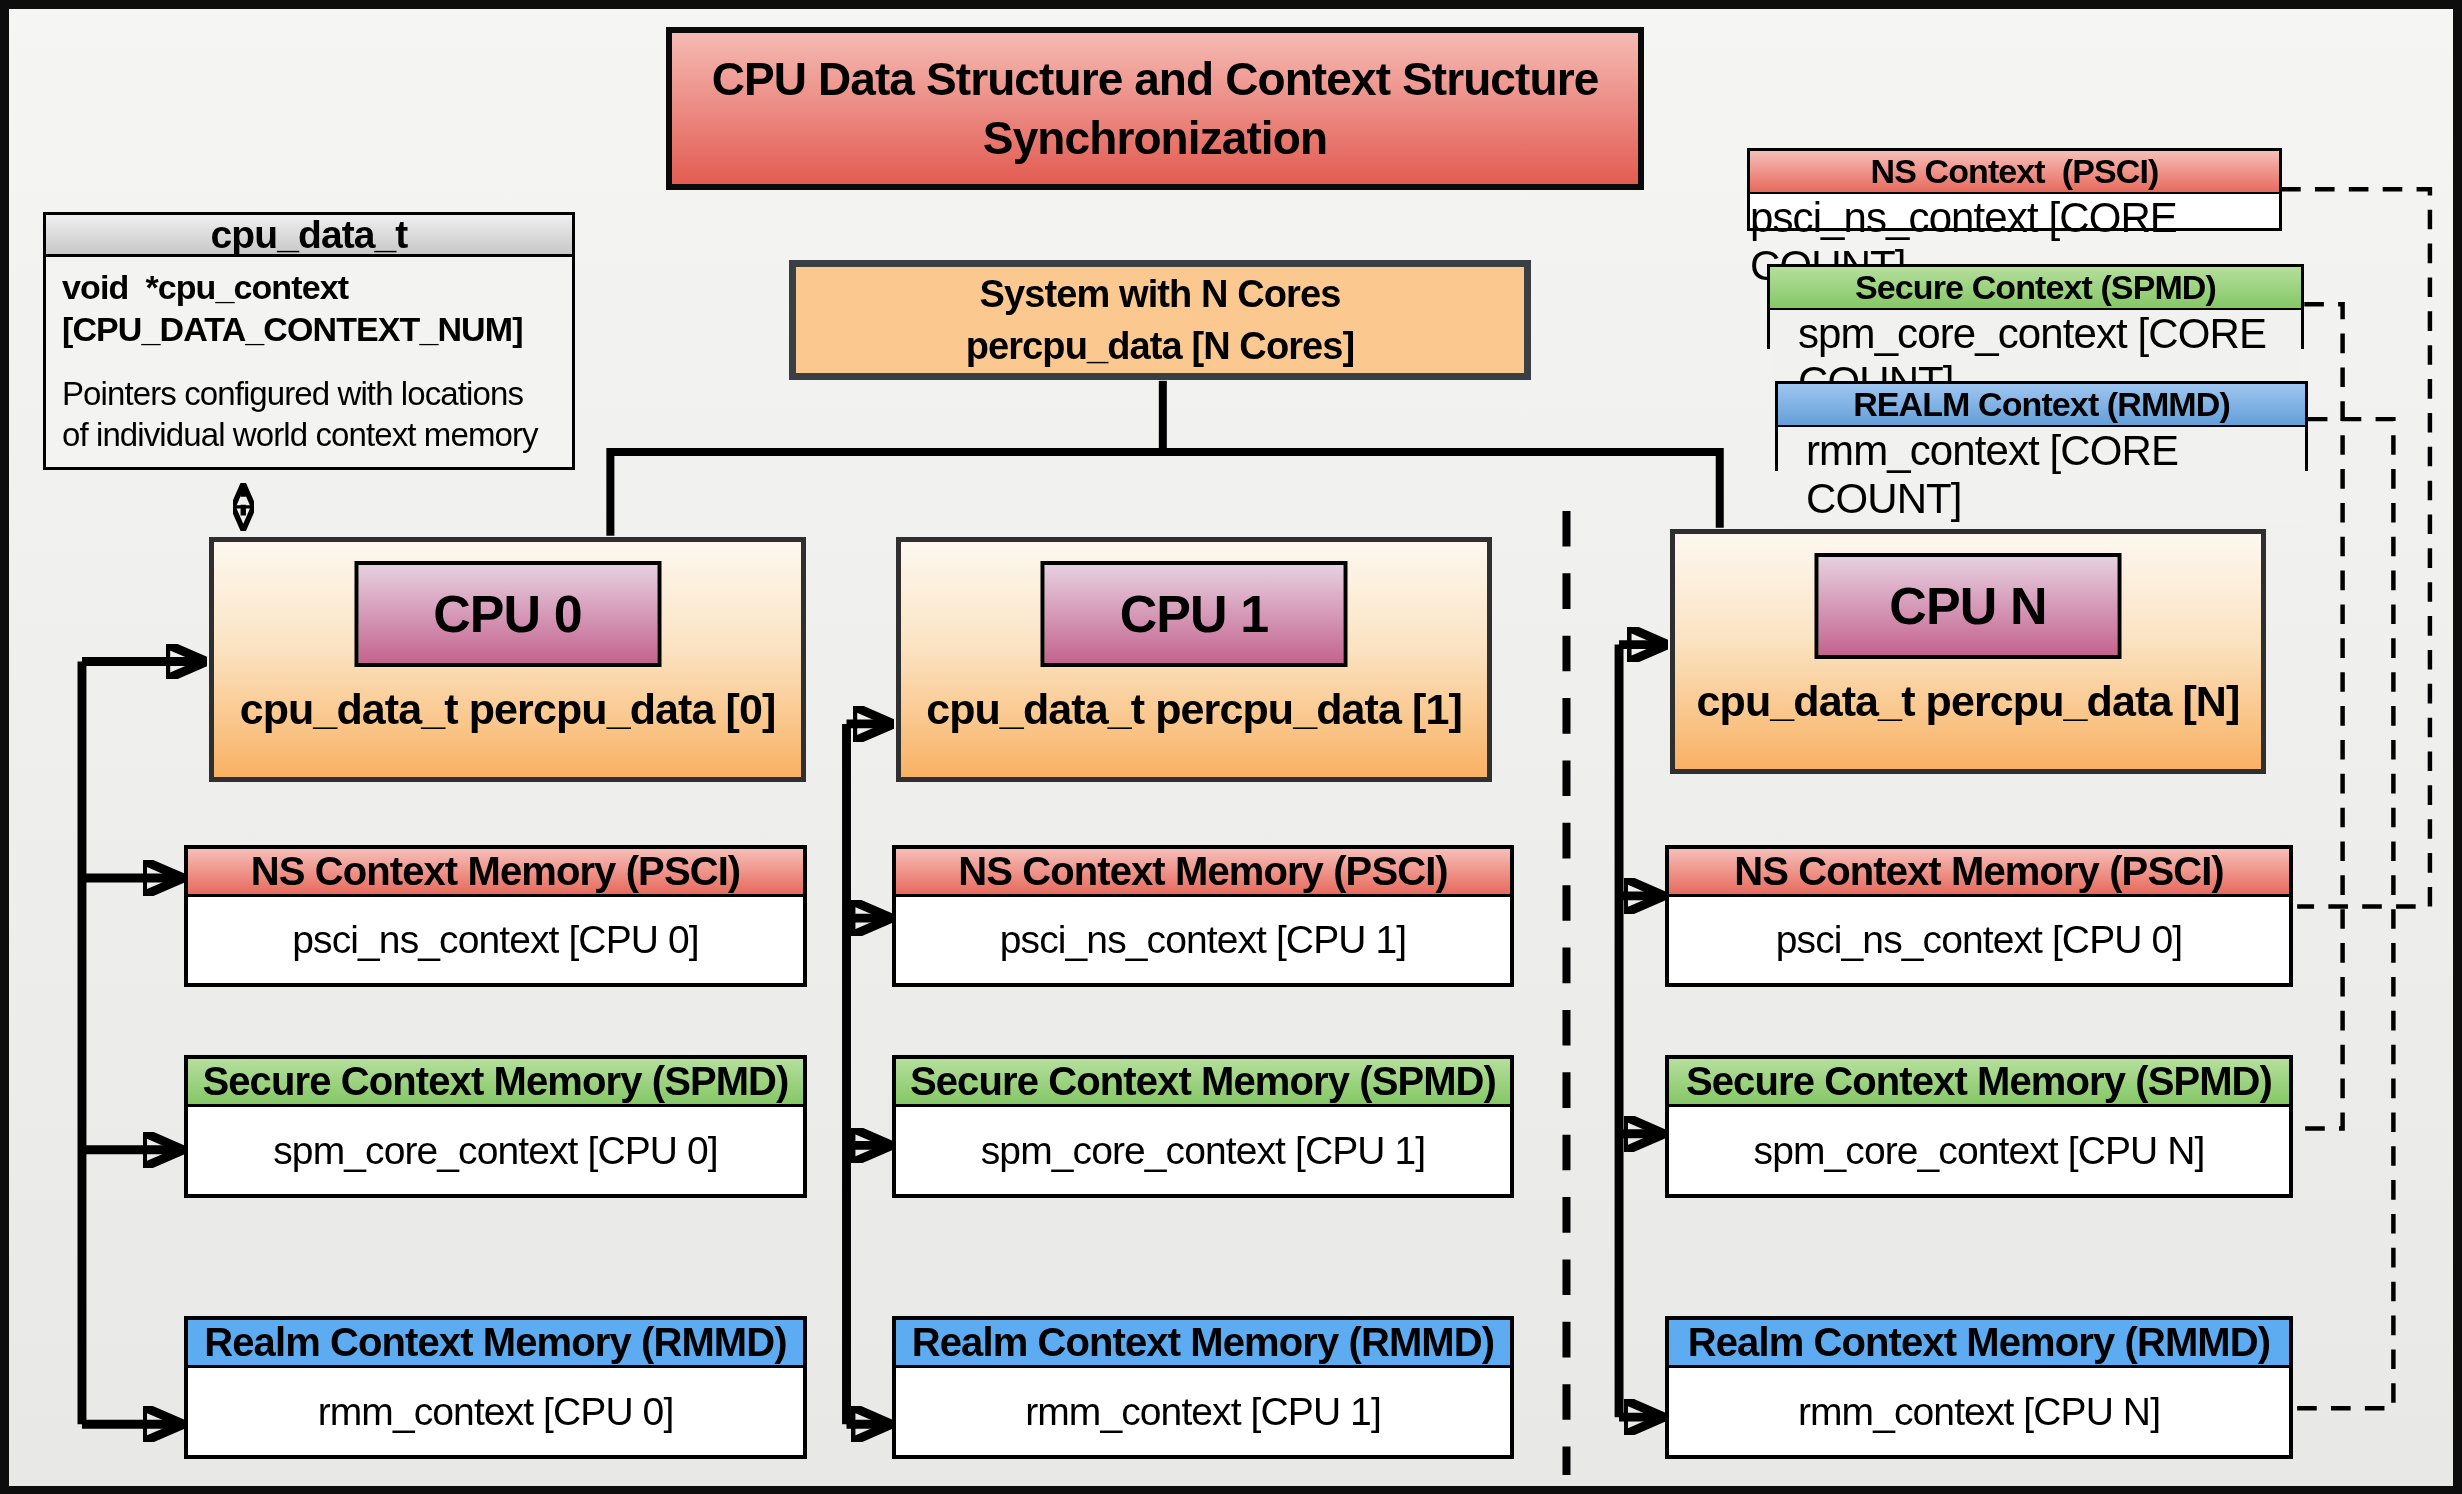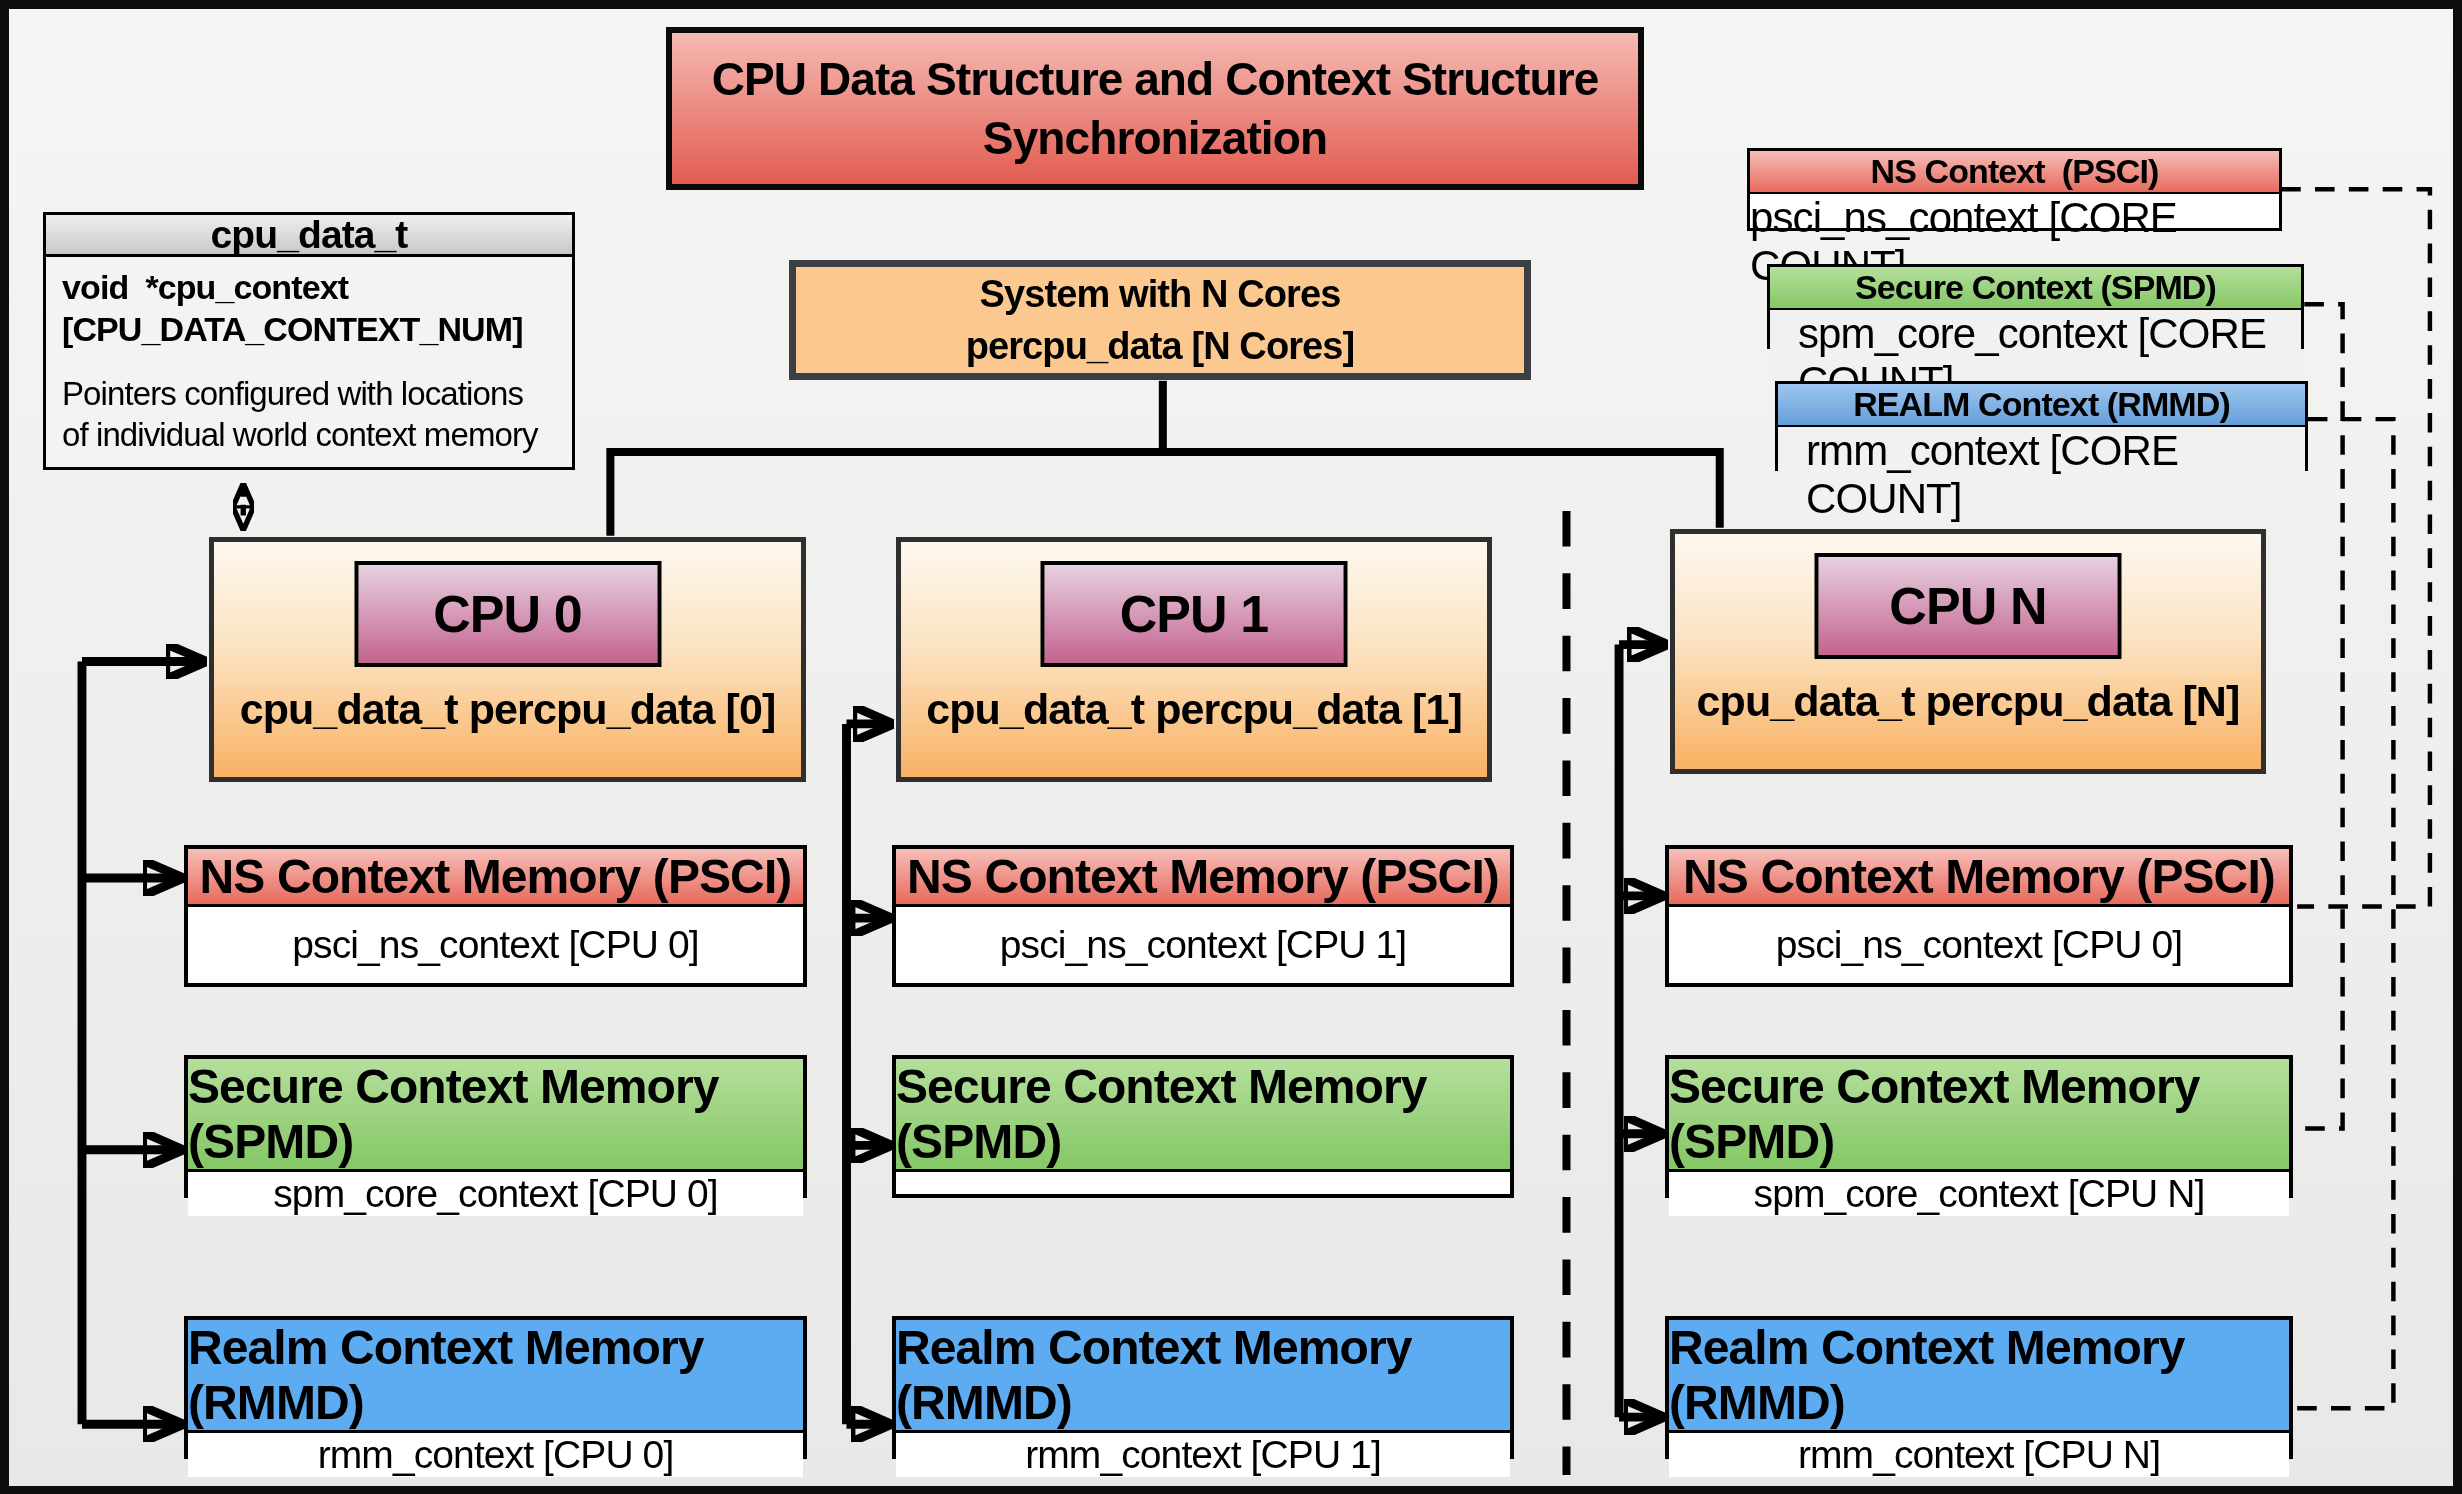--- a/index.html
+++ b/index.html
@@ -89,21 +89,21 @@
   .cpu-data-label{
     position:absolute; left:0; right:0; top:143px; text-align:center;
     font-weight:bold; font-size:43px; letter-spacing:-0.9px;
   }
 
   
   .membox{z-index:2; border:4.5px solid #000; background:var(--white); display:flex; flex-direction:column;}
   .mhdr{
     flex:0 0 39px; border-bottom:3.6px solid #000;
     display:flex; align-items:center; justify-content:center;
-    font-weight:bold; font-size:48px; letter-spacing:-0.9px;
+    font-weight:bold; font-size:40px; letter-spacing:-0.9px;
   }
   .mbody{
     flex:1; display:flex; align-items:center; justify-content:center;
     font-size:39px; letter-spacing:-0.9px; background:var(--white);
   }
 
   svg.wires{position:absolute; left:0; top:0; z-index:5; pointer-events:none;}
   svg.wires path{fill:none; stroke:var(--line);}
 </style>
 </head>
@@ -203,20 +203,21 @@
   <div class="abs cpu-box" style="left:896px;top:537px;width:596px;height:245px">
     <div class="cpu-chip">CPU 1</div>
     <div class="cpu-data-label">cpu_data_t percpu_data [1]</div>
   </div>
   <div class="abs membox" style="left:892px;top:845px;width:622px;height:142px">
     <div class="mhdr hdr-red">NS Context Memory (PSCI)</div>
     <div class="mbody">psci_ns_context [CPU 1]</div>
   </div>
   <div class="abs membox" style="left:892px;top:1055px;width:622px;height:143px">
     <div class="mhdr hdr-green">Secure Context Memory (SPMD)</div>
+    <div class="mbody">spm_core_context [CPU 1]</div>
   </div>
   <div class="abs membox" style="left:892px;top:1316px;width:622px;height:143px">
     <div class="mhdr hdr-blue-flat">Realm Context Memory (RMMD)</div>
     <div class="mbody">rmm_context [CPU 1]</div>
   </div>
 
   <div class="abs cpu-box" style="left:1670px;top:529px;width:596px;height:245px">
     <div class="cpu-chip">CPU N</div>
     <div class="cpu-data-label">cpu_data_t percpu_data [N]</div>
   </div>

